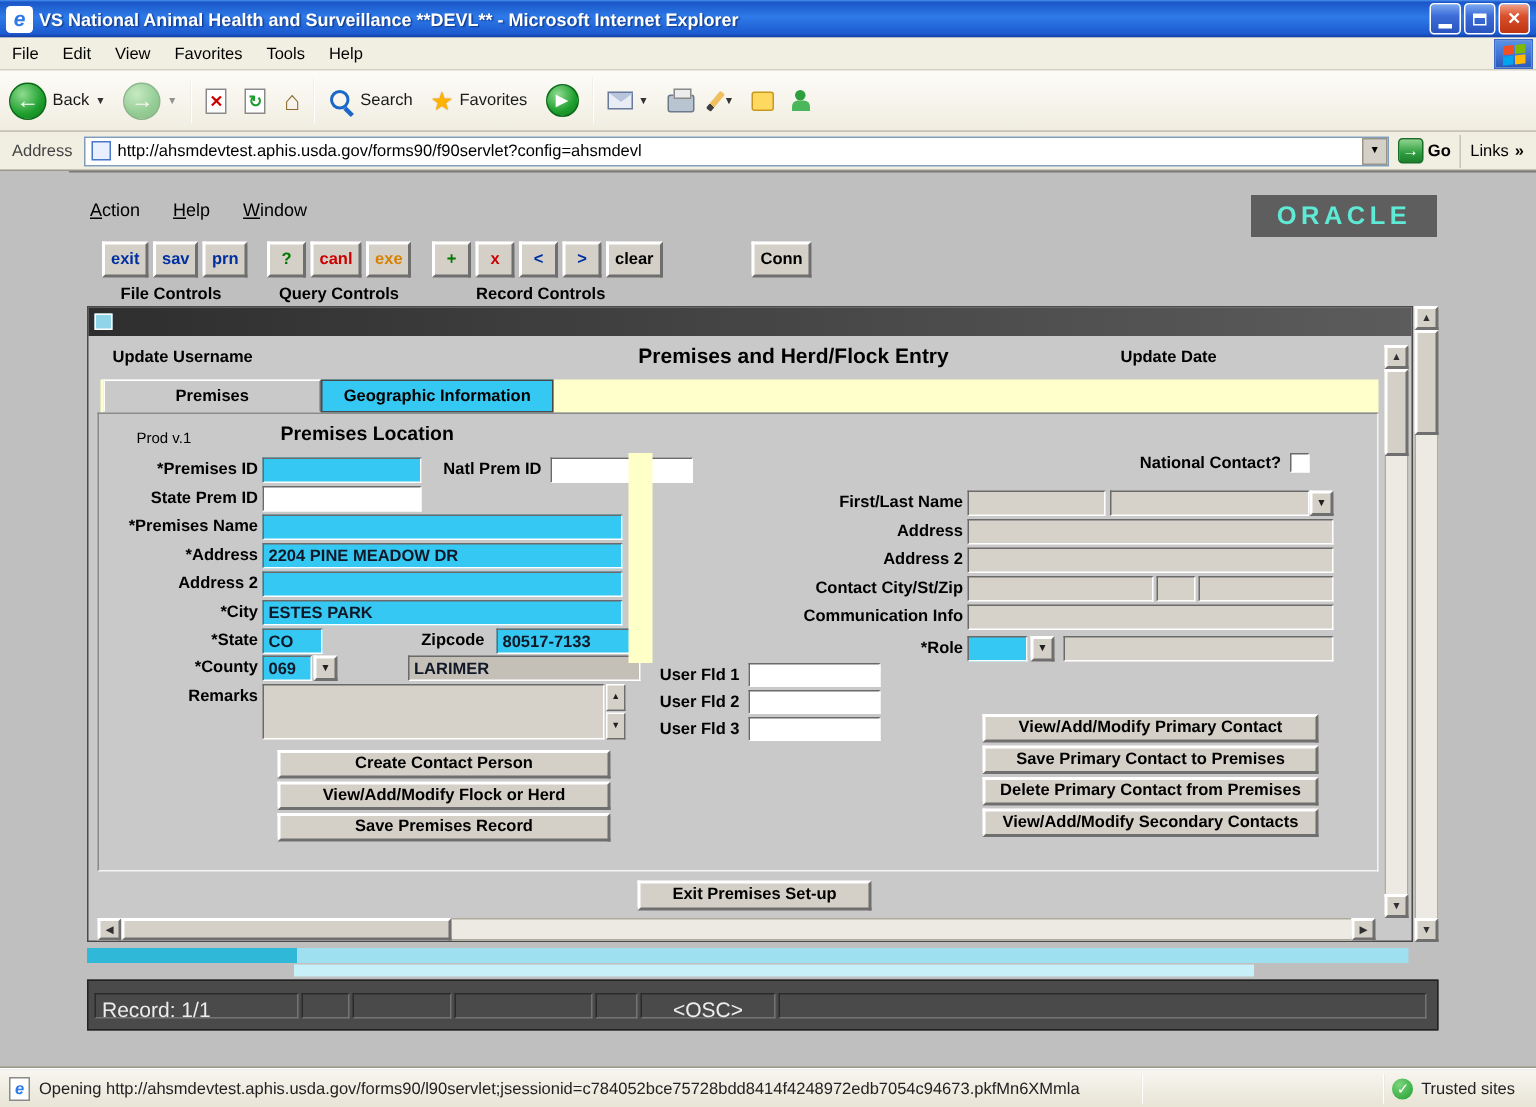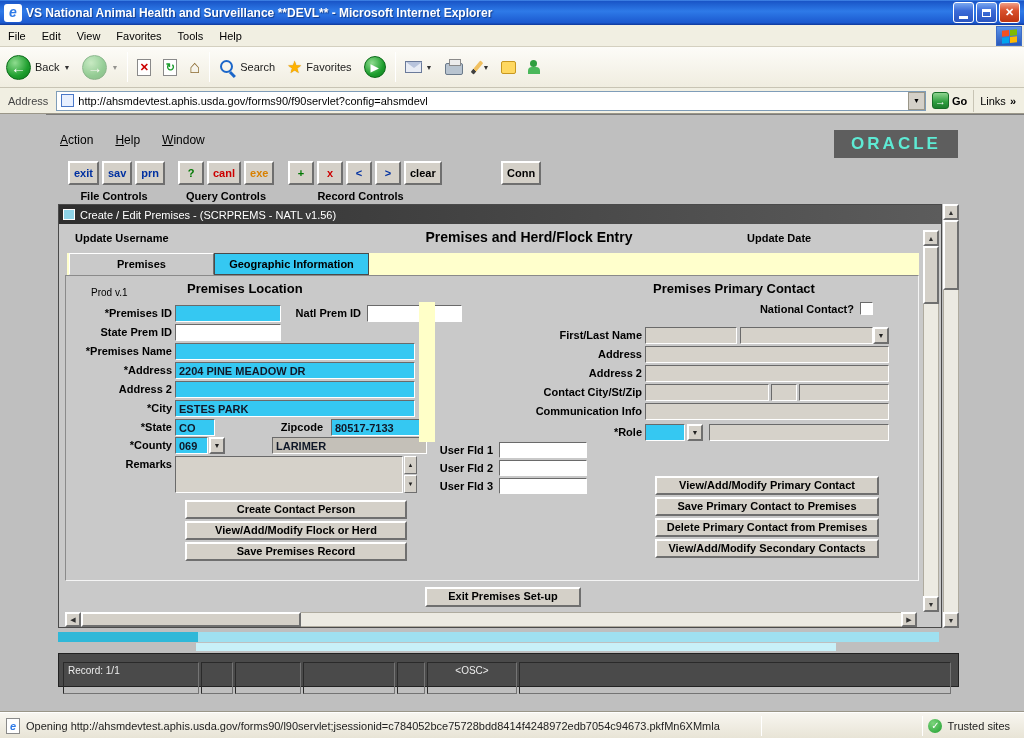--- a/index.html
+++ b/index.html
@@ -116,22 +116,22 @@
     font-size:7px; display:flex; align-items:center; justify-content:center; color:#303030; }
   .sb-thumb { position:absolute; background:#D4D0C8; border:2px solid; border-color:#FFFFFF #6F6F6F #6F6F6F #FFFFFF; }
 
   
   .tealbar1 { position:absolute; left:12px; top:517px; width:881px; height:10px; background:#9FE0F0; }
   .tealbar1 .seg { position:absolute; left:0; top:0; width:140px; height:10px; background:#2FB8D8; }
   .tealbar2 { position:absolute; left:150px; top:528px; width:640px; height:8px; background:#C8F0F8; }
 
   
   .app-status { position:absolute; left:12px; top:538px; width:901px; height:34px; background:#4A4A4A; border:1px solid #222; }
-  .as-cell { position:absolute; top:8px; height:32px; border:1px solid; border-color:#2A2A2A #747474 #747474 #2A2A2A;
-    color:#ECECEC; font-size:10px; padding:2px 4px 0 4px; white-space:nowrap; }
+  .as-cell { position:absolute; top:8px; height:17px; border:1px solid; border-color:#2A2A2A #747474 #747474 #2A2A2A;
+    color:#ECECEC; font-size:14px; padding:2px 4px 0 4px; white-space:nowrap; }
 
   
   .iestatus { position:absolute; left:0; top:712px; width:1024px; height:26px; background:linear-gradient(#F8F6F0,#E8E4D6);
     border-top:1px solid #fff; box-shadow:0 -1px 0 #9a9688; display:flex; align-items:center; font-size:11px; color:#222; }
   .st-ico { width:14px; height:16px; background:#fff; border:1px solid #8a8a8a; margin:0 6px 0 6px;
     color:#2E7AE8; font-weight:bold; font-style:italic; font-size:11px; text-align:center; line-height:14px; }
   .st-div { width:1px; height:20px; background:#B8B4A4; border-right:1px solid #fff; }
   .trusted-ico { width:14px; height:14px; border-radius:50%; background:radial-gradient(circle at 35% 30%, #7CD47C, #1E9E2E);
     color:#fff; font-size:10px; display:flex; align-items:center; justify-content:center; margin:0 5px; }
 </style>
@@ -269,36 +269,34 @@
     <div class="tb-group" style="left:455px">
       <span class="tbtn c-black">Conn</span>
     </div>
     <div class="tb-label" style="left:18px;width:100px">File Controls</div>
     <div class="tb-label" style="left:130px;width:100px">Query Controls</div>
     <div class="tb-label" style="left:242px;width:145px">Record Controls</div>
 
     <div class="formwin">
       <div class="form-titlebar">
         <span class="form-win-ico"></span>
-        <span>Create / Edit Premises - (SCRPREMS - NATL v1.56)</span>
       </div>
 
       <div class="lbl" style="left:16px;top:27px">Update Username</div>
       <div class="lbl" style="left:320px;top:24px;width:300px;text-align:center;font-size:14px">Premises and Herd/Flock Entry</div>
       <div class="lbl" style="left:688px;top:27px">Update Date</div>
 
       <div class="tabstrip"></div>
       <div class="tab active" style="left:10px;width:145px">Premises</div>
       <div class="tab alt" style="left:155px;width:155px">Geographic Information</div>
 
       <div class="panel"></div>
 
       <div class="lbl" style="left:32px;top:82px;font-size:10px;font-weight:normal">Prod v.1</div>
       <div class="lbl" style="left:128px;top:76px;font-size:13px">Premises Location</div>
-      <div class="lbl" style="left:530px;top:76px;width:290px;text-align:center;font-size:13px">Premises Primary Contact</div>
 
       <div class="llbl" style="top:102px">*Premises ID</div>
       <div class="llbl" style="top:121px">State Prem ID</div>
       <div class="llbl" style="top:140px">*Premises Name</div>
       <div class="llbl" style="top:159px">*Address</div>
       <div class="llbl" style="top:178px">Address 2</div>
       <div class="llbl" style="top:197px">*City</div>
       <div class="llbl" style="top:216px">*State</div>
       <div class="llbl" style="top:234px">*County</div>
       <div class="llbl" style="top:253px">Remarks</div>

